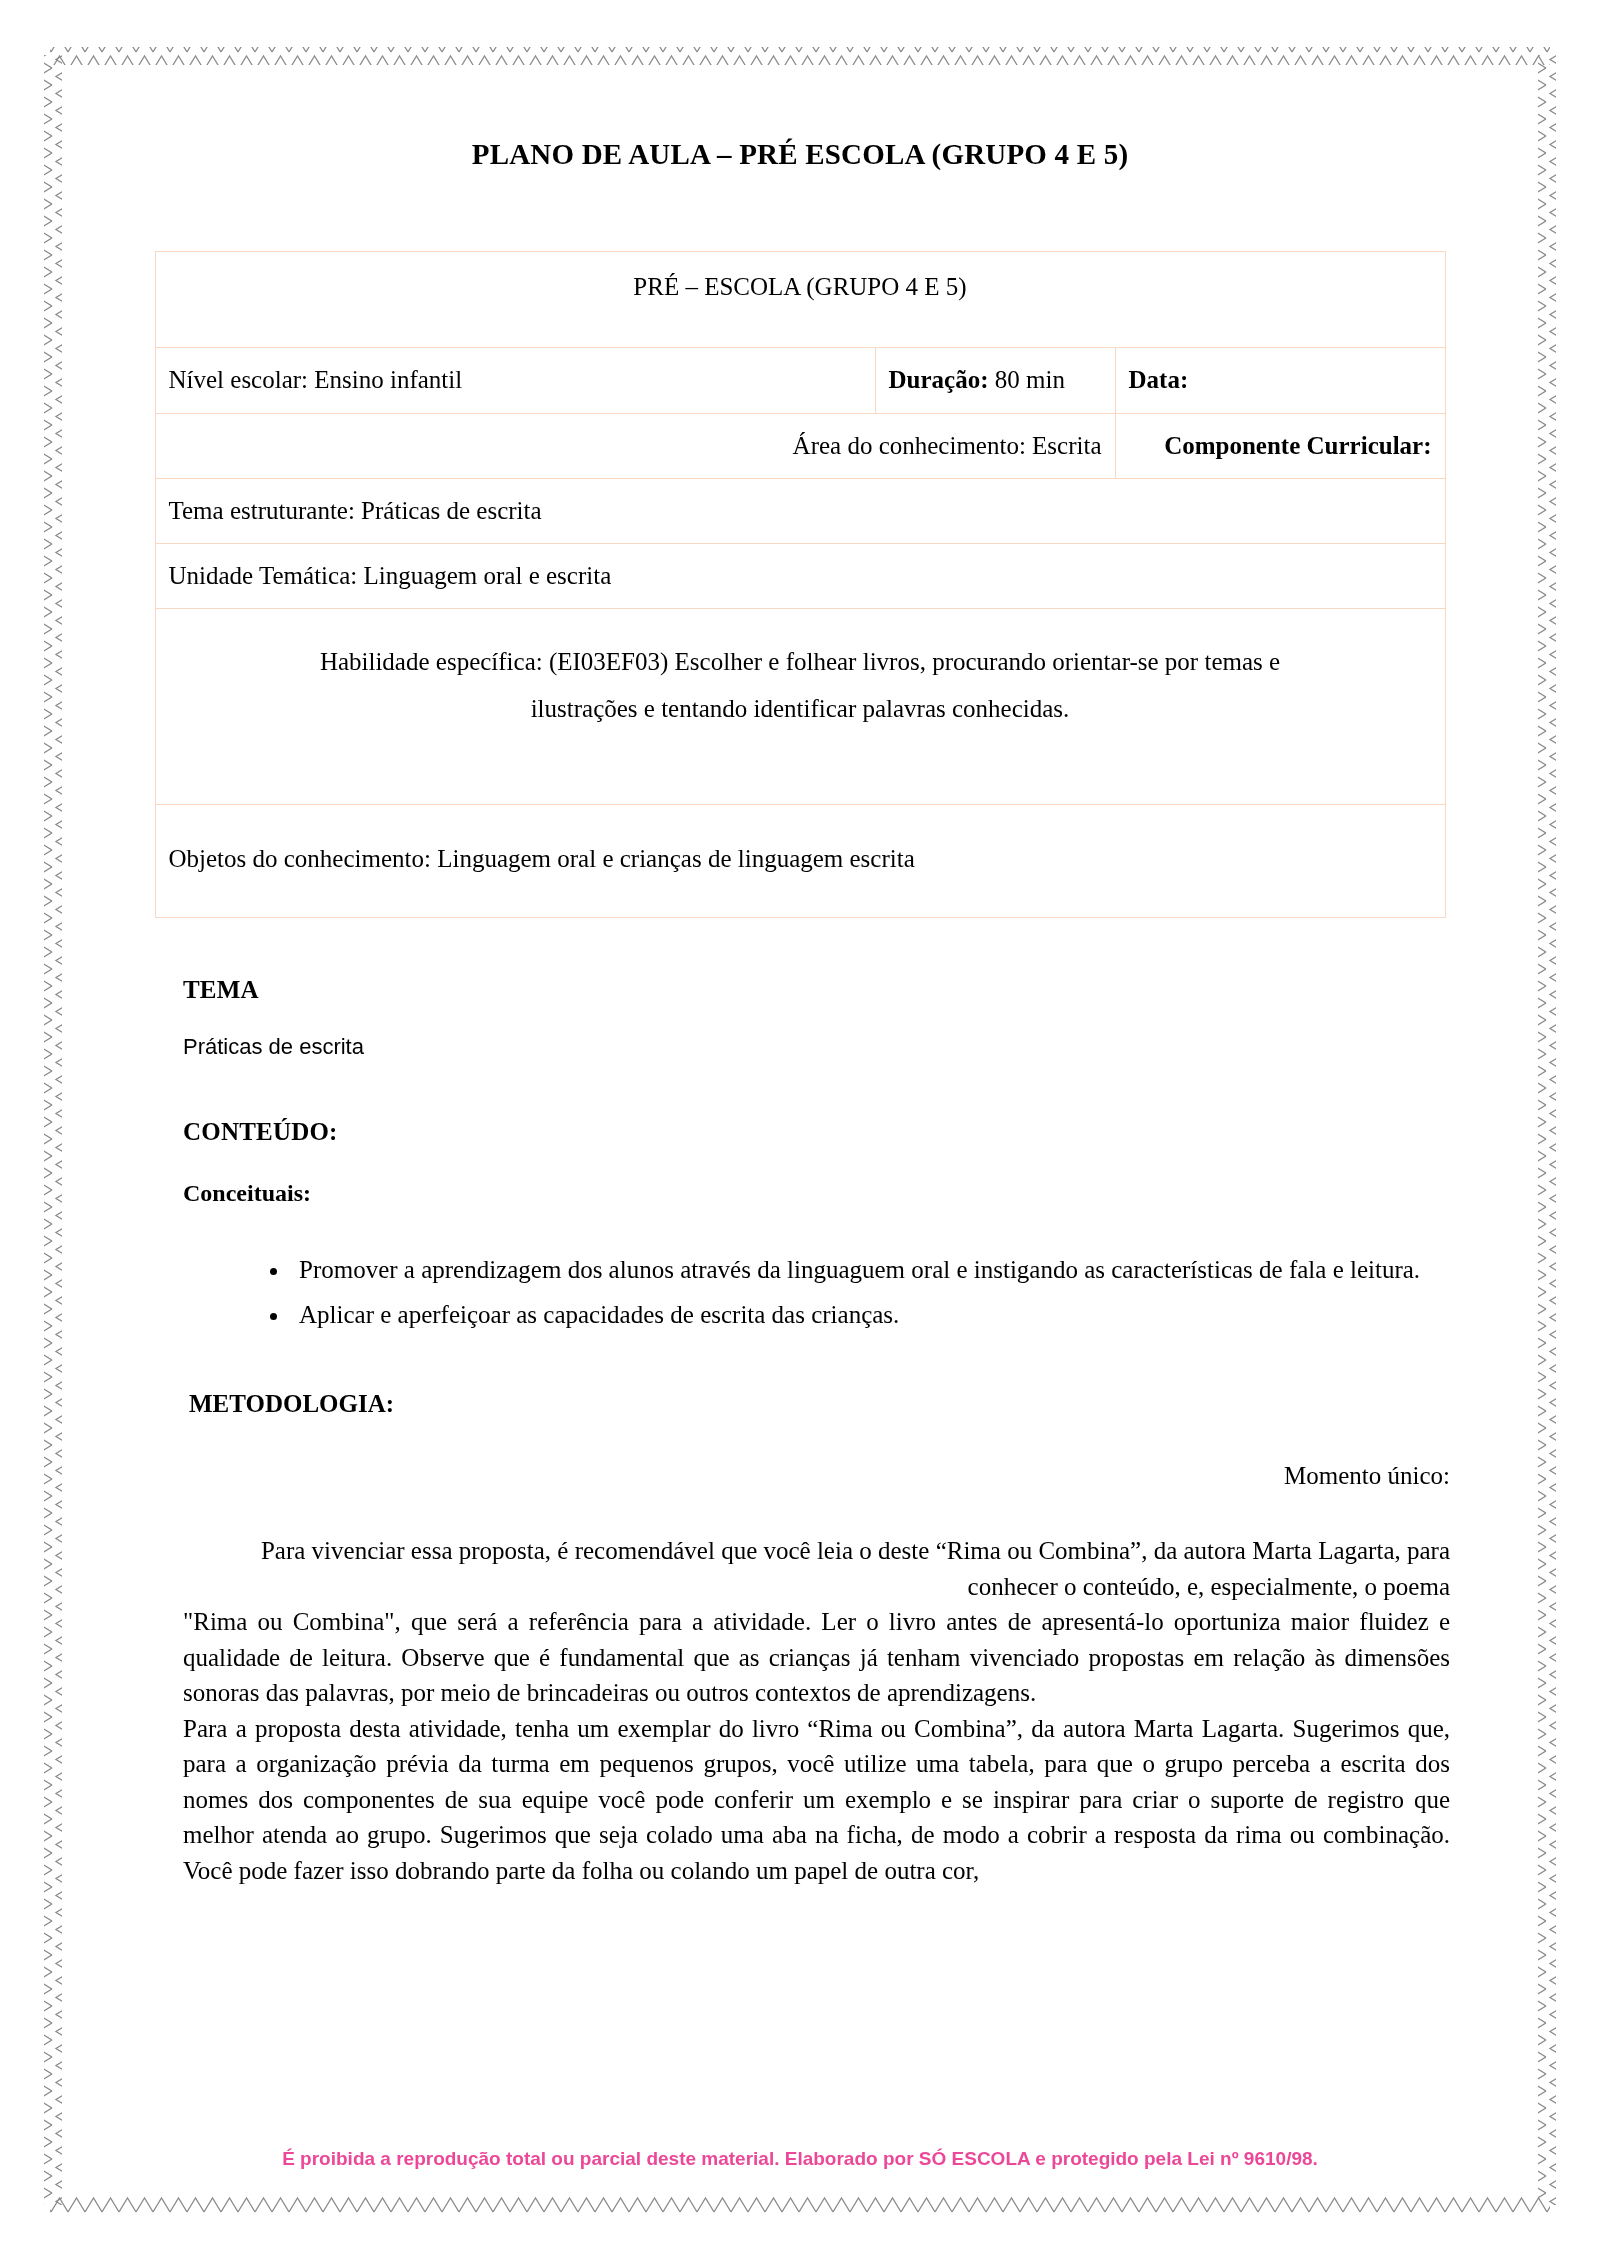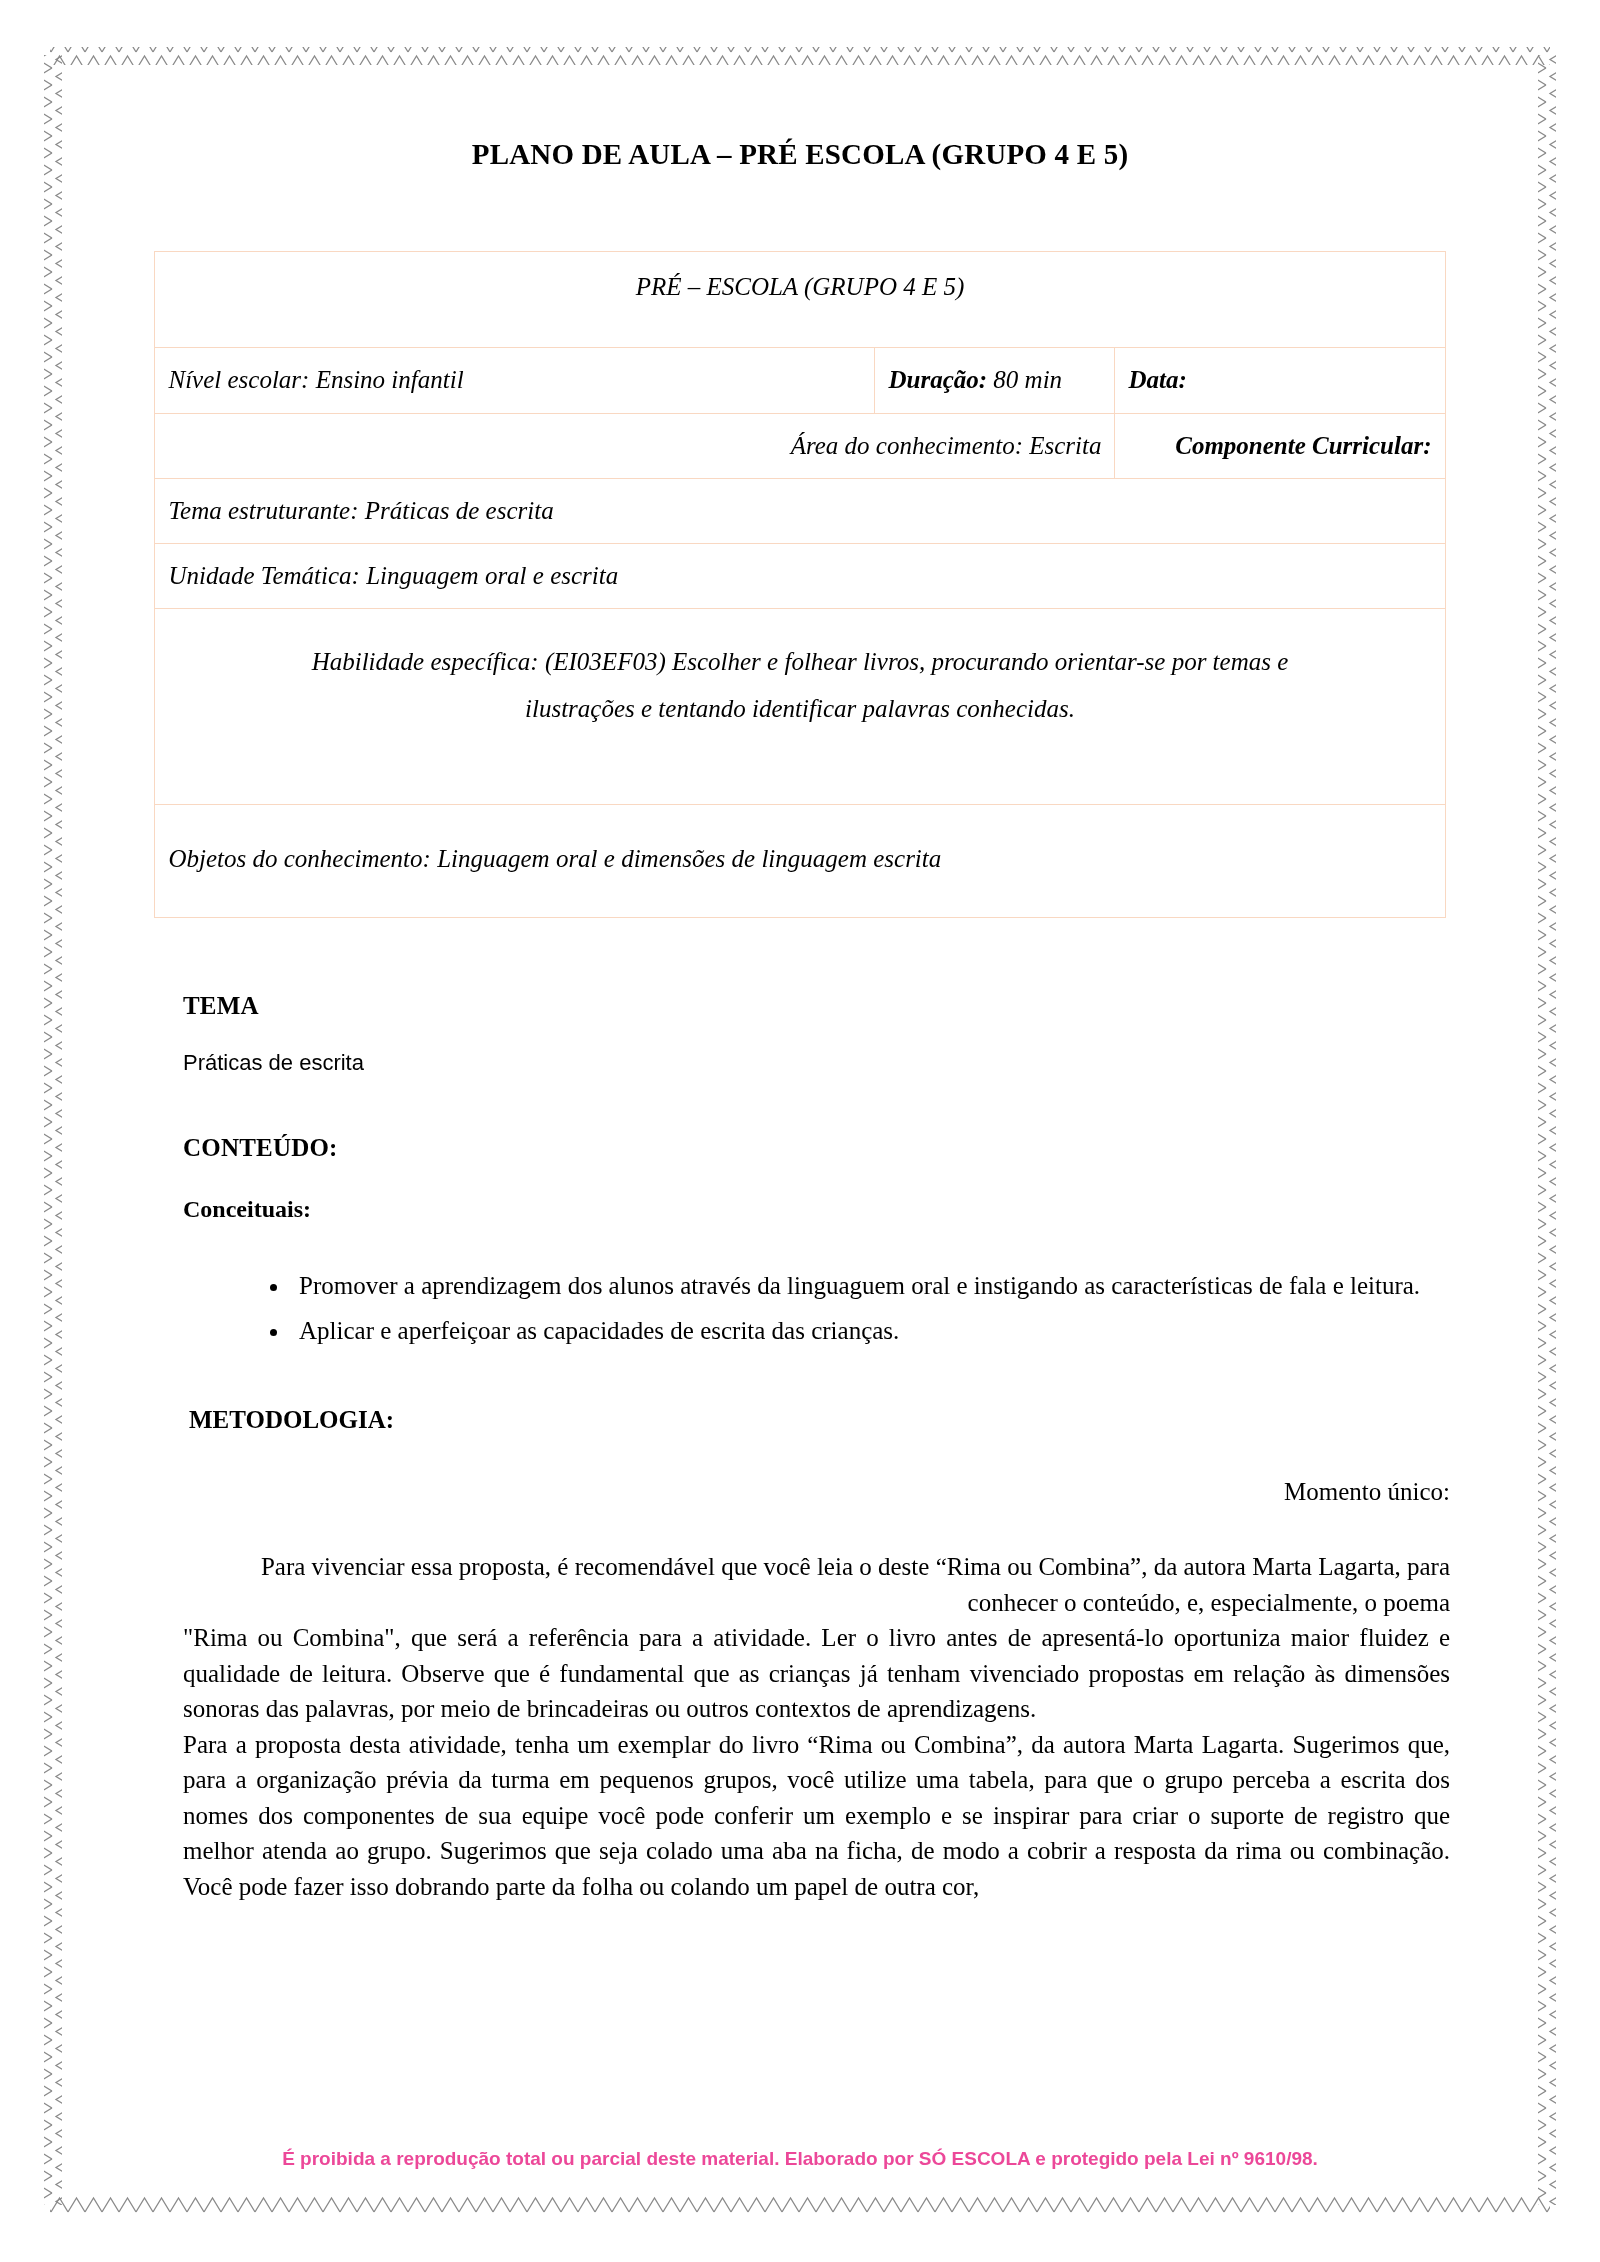--- a/index.html
+++ b/index.html
@@ -38,26 +38,25 @@
     text-align: center;
     font-weight: bold;
     font-size: 29px;
     letter-spacing: 0.2px;
     margin: 0;
     padding-top: 78px;
   }
 
   
   .info-table {
-    margin: 16px auto;
+    margin: 0 auto;
     margin-top: 80px;
     width: 1290px;
     border-collapse: collapse;
     table-layout: fixed;
-    font-style: italic;
   }
   .info-table td {
     border: 1px solid #f9d8c2;
     padding: 14px 13px 14px 13px;
     font-size: 25px;
     line-height: 1.45;
     vertical-align: top;
   }
   .info-table td.center {
     text-align: center;
@@ -183,21 +182,21 @@
       <tr>
         <td class="cell-pad-xl" colspan="4">Unidade Temática: Linguagem oral e escrita</td>
       </tr>
       <tr>
         <td style="padding-top:30px;padding-bottom:72px;text-align:center;" colspan="4">
           <span class="hab-line">Habilidade específica: (EI03EF03) Escolher e folhear livros, procurando orientar-se por temas e</span>
           <span class="hab-line">ilustrações e tentando identificar palavras conhecidas.</span>
         </td>
       </tr>
       <tr>
-        <td style="padding-top:36px;padding-bottom:40px;" colspan="4">Objetos do conhecimento: Linguagem oral e dimensões de linguagem escrita</td>
+        <td style="padding-top:36px;padding-bottom:40px;" colspan="4">Objetos do conhecimento: Linguagem oral e crianças de linguagem escrita</td>
       </tr>
     </tbody>
   </table>
 
   <div class="gap-58"></div>
 
   <div class="section">
     <h2 class="head">TEMA</h2>
     <div class="gap-30"></div>
     <p class="tema-value">Práticas de escrita</p>

